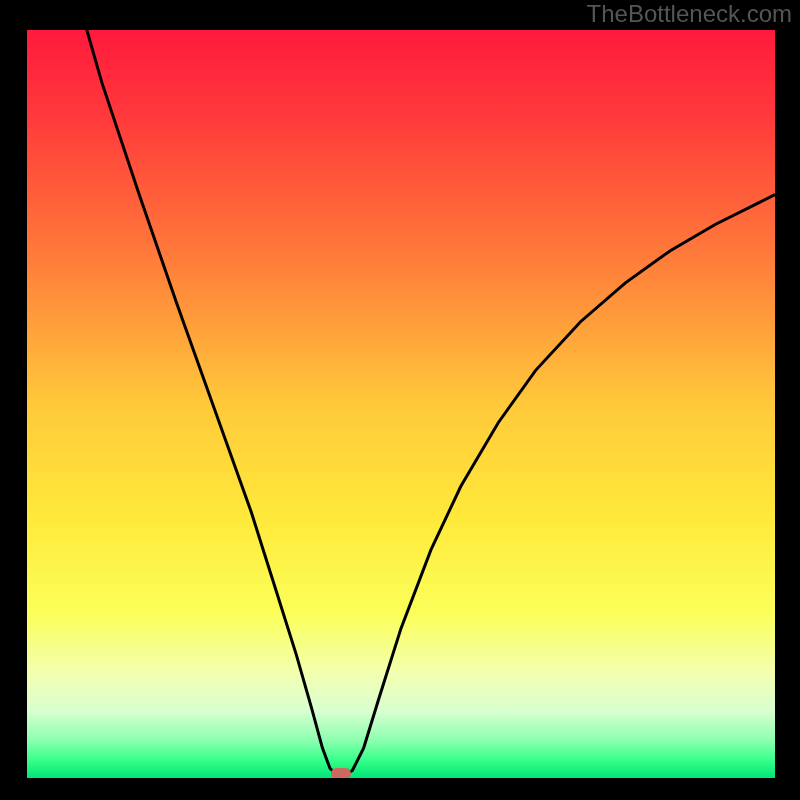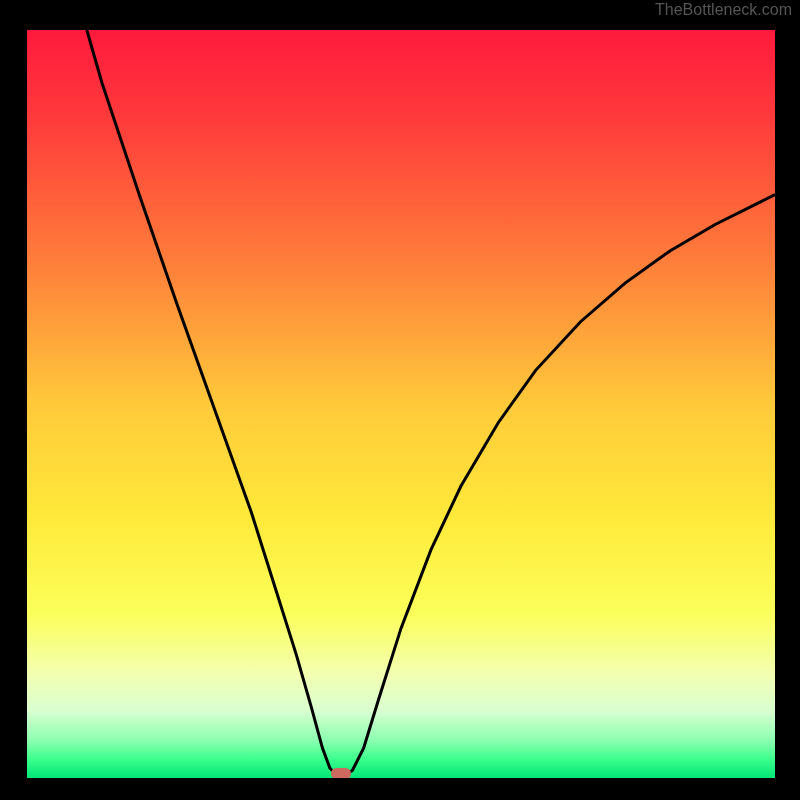--- a/index.html
+++ b/index.html
@@ -12,21 +12,21 @@
     height: 800px;
     background: #000;
     position: relative;
     overflow: hidden;
   }
   .attrib {
     position: absolute;
     top: 2px;
     right: 8px;
     color: #555;
-    font-size: 16px;
+    font-size: 24px;
     font-weight: 500;
     font-family: Arial, sans-serif;
     line-height: 1;
   }
   .plot {
     position: absolute;
     left: 27px;
     top: 30px;
     width: 748px;
     height: 748px;

